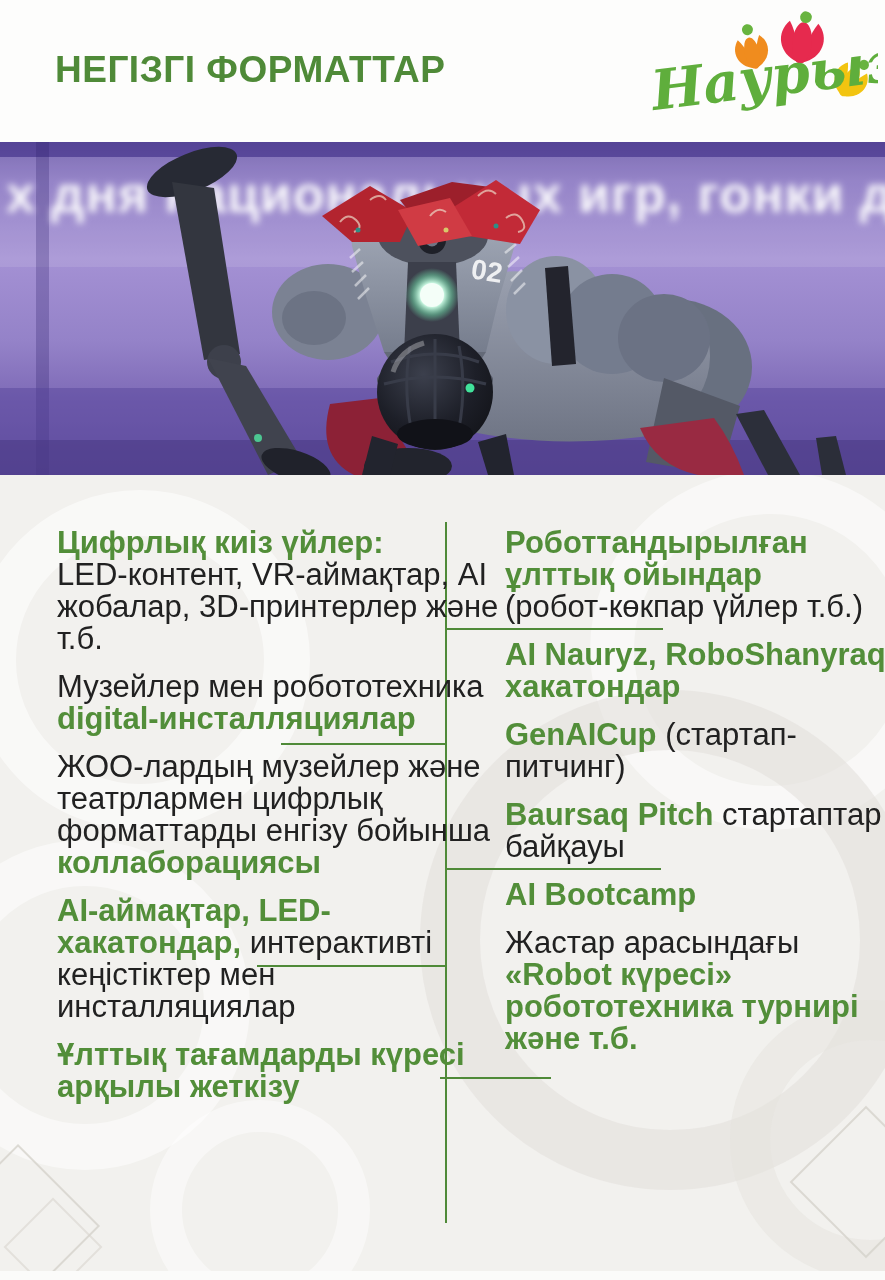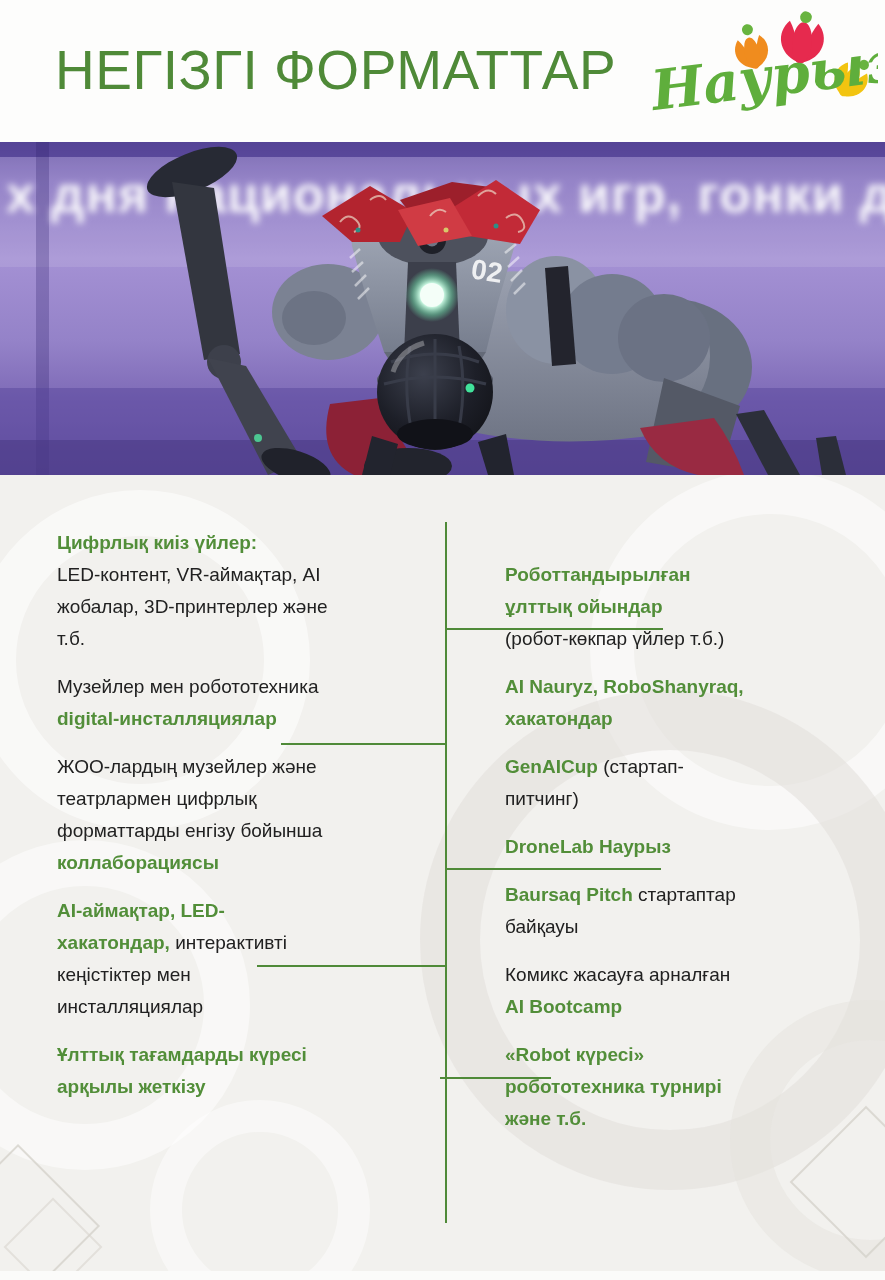--- a/index.html
+++ b/index.html
@@ -5,40 +5,40 @@
   html,body{margin:0;padding:0;background:#888;}
   .page{position:relative;width:885px;height:1280px;margin:0 auto;overflow:hidden;
         background:var(--page-bg,#f2f1ee);
         font-family:"Liberation Sans","DejaVu Sans",sans-serif;}
   
   .orn{position:absolute;z-index:1;box-sizing:border-box;border-radius:50%;}
   .diamond{position:absolute;z-index:1;box-sizing:border-box;border:2px solid rgba(213,210,203,.8);
            transform:rotate(45deg);background:transparent;}
   
   .header{position:absolute;left:0;top:0;width:885px;height:142px;background:var(--header-bg,#fdfdfc);z-index:4;}
-  .title{position:absolute;left:55px;top:44px;margin:0;font-size:55px;line-height:52px;
-         font-weight:normal;color:var(--title-green,#4f8a38);letter-spacing:.5px;z-index:5;}
+  .title{position:absolute;left:55px;top:44px;margin:0;font-size:37px;line-height:52px;
+         font-weight:bold;color:var(--title-green,#4f8a38);letter-spacing:.5px;z-index:5;}
   .logo-svg{position:absolute;left:648px;top:10px;z-index:5;}
   .logo-word{font-family:"DejaVu Serif","Liberation Serif",serif;font-style:italic;font-weight:bold;
              font-size:55px;fill:var(--logo-green,#5fae3c);}
   
   .photo{position:absolute;left:0;top:142px;width:885px;height:333px;z-index:6;}
   
   .divider{position:absolute;left:445px;top:522px;width:2px;height:701px;
            background:var(--line-green,#4f8a38);z-index:3;}
   .branch{position:absolute;height:2px;background:var(--line-green,#4f8a38);z-index:3;}
   .b1{left:446px;top:628px;width:217px;}
   .b2{left:281px;top:743px;width:166px;}
   .b3{left:446px;top:868px;width:215px;}
   .b4{left:257px;top:965px;width:190px;}
   .b5{left:440px;top:1077px;width:111px;}
   .col{position:absolute;z-index:5;}
   .col-left{left:57px;top:527px;width:385px;}
-  .col-right{left:505px;top:527px;width:375px;margin-top:32px;}
-  .item{margin:0 0 16px 0;font-size:19px;line-height:32px;white-space:pre;}
+  .col-right{left:505px;top:527px;width:375px;}
+  .item{margin:0 0 16px 0;font-size:31px;line-height:32px;white-space:pre;}
   .g{color:var(--accent-green,#528e39);font-weight:bold;}
   .k{color:var(--text-black,#212121);}
   .footer-strip{position:absolute;left:0;bottom:0;width:885px;height:9px;background:#fbfbfa;z-index:4;}
 </style>
 </head>
 <body>
 
 <div class="page">
 
   <div class="orn" style="left:-30px;top:490px;width:340px;height:340px;border:46px solid rgba(255,255,255,.55);"></div>
@@ -232,24 +232,23 @@
   </div>
 
   <div class="col col-right">
     <p class="item"><span class="g">Роботтандырылған
 ұлттық ойындар
 </span><span class="k">(робот-көкпар үйлер т.б.)</span></p>
     <p class="item"><span class="g">AI Nauryz, RoboShanyraq,
 хакатондар</span></p>
     <p class="item"><span class="g">GenAICup</span><span class="k"> (стартап-
 питчинг)</span></p>
-    <p class="item"><span class="g">DroneLab Наурыз</span></p>
     <p class="item"><span class="g">Baursaq Pitch</span><span class="k"> стартаптар
 байқауы</span></p>
-    <p class="item"><span class="k">Комикс жасауға арналған
-</span><span class="g">AI Bootcamp</span></p>
-    <p class="item"><span class="g">«Robot күресі»
+    <p class="item"><span class="g">AI Bootcamp</span></p>
+    <p class="item"><span class="k">Жастар арасындағы
+</span><span class="g">«Robot күресі»
 робототехника турнирі
 және т.б.</span></p>
   </div>
 
   <div class="footer-strip"></div>
 </div>
 
 </body></html>

